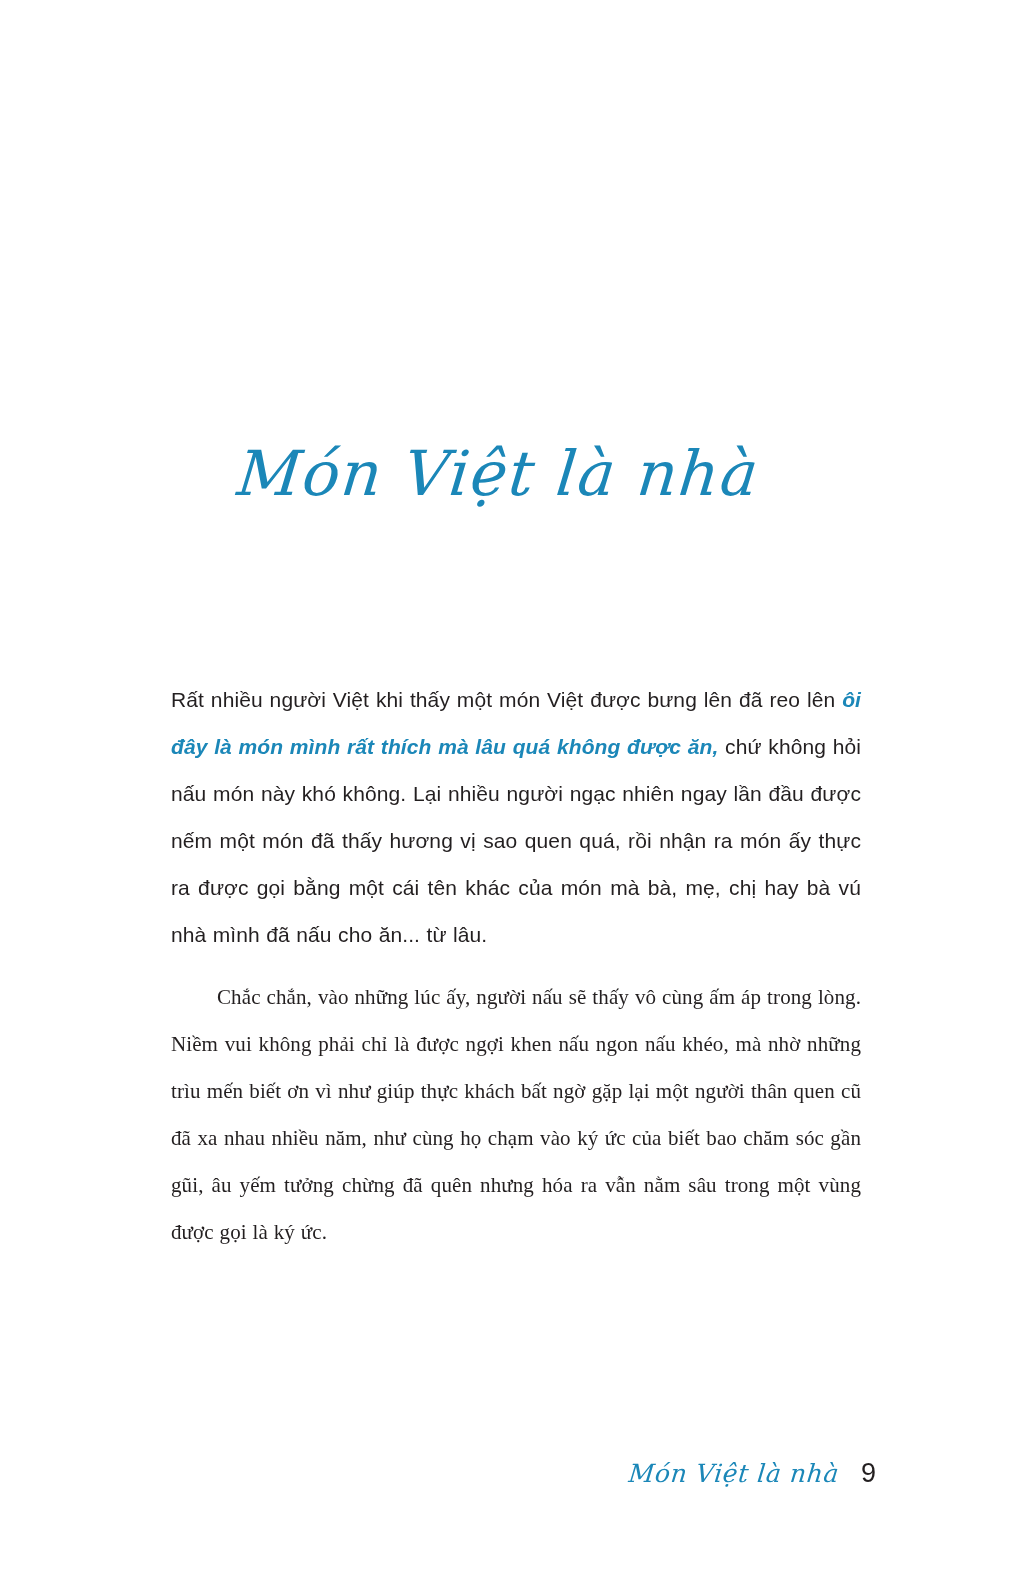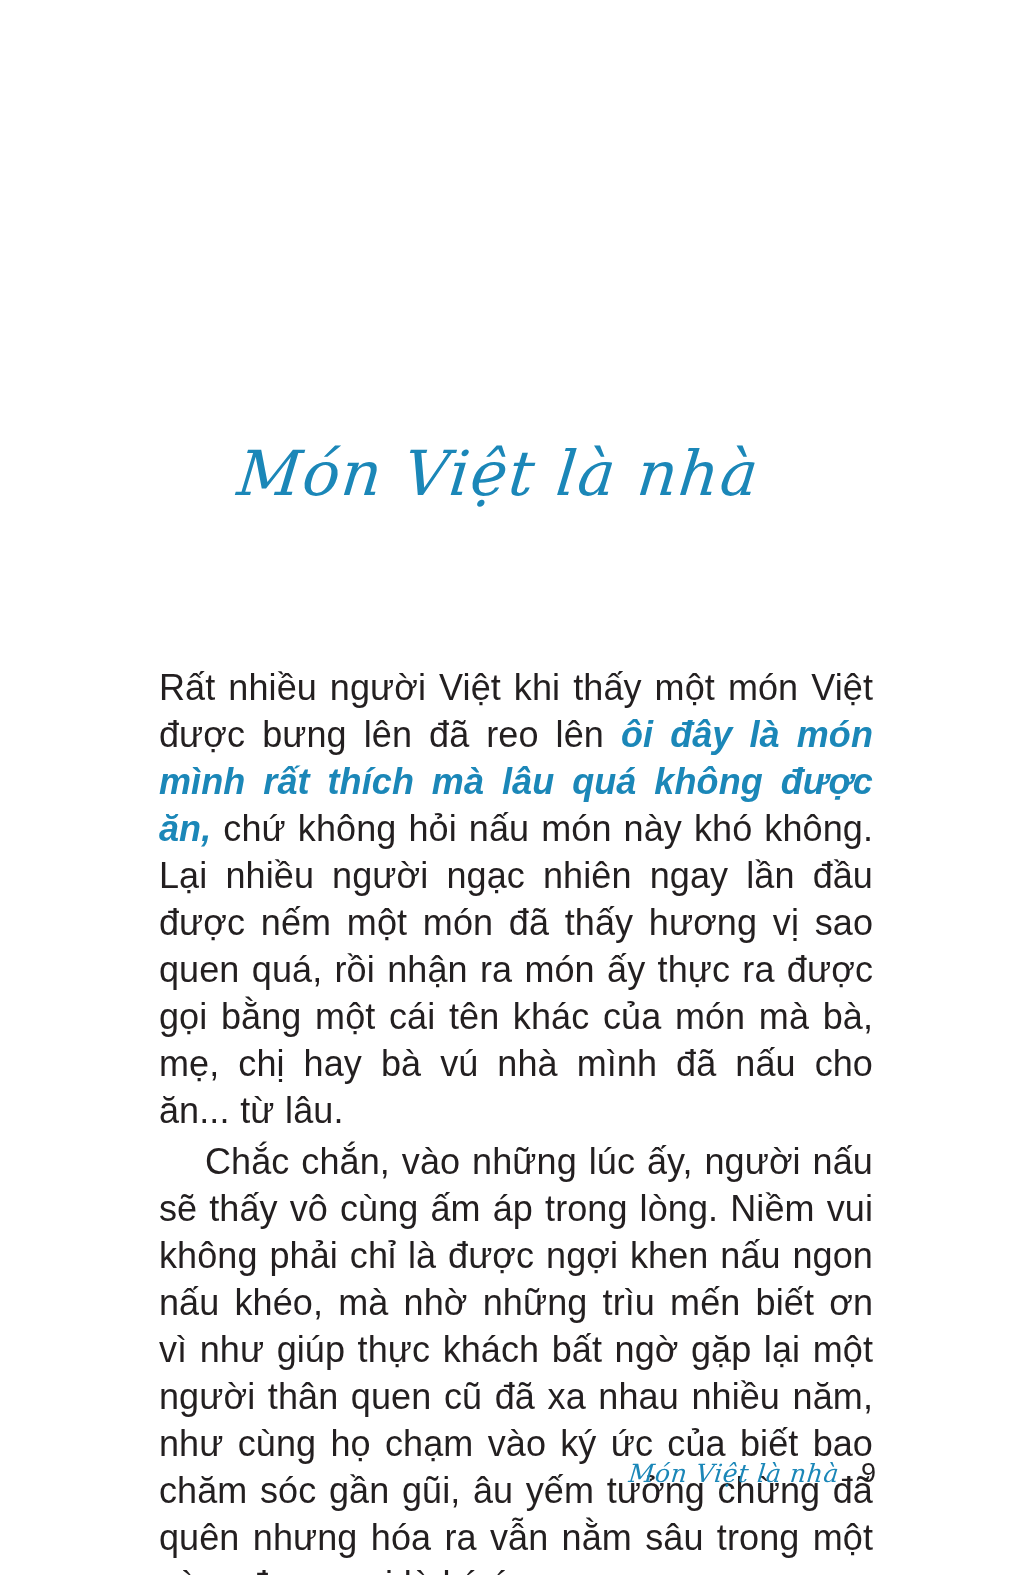--- a/index.html
+++ b/index.html
@@ -46,30 +46,31 @@
   }
 
   
   .body-block {
     position: absolute;
     top: 660px;
     left: 155px;
     width: 722px;
   }
   .para {
-    font-size: 36px;
+    font-size: 21px;
     line-height: 47px;
     color: #231f20;
     text-align: justify;
-    margin: 4px;
+    margin: 16px;
     letter-spacing: 0.1px;
     word-spacing: 0.5px;
   }
   .para.indent {
     text-indent: 46px;
+    font-family: Liberation Serif, serif;
   }
   .para + .para {
     margin-top: 0;
   }
   .hl {
     color: #1b87b8;
     font-weight: bold;
     font-style: italic;
   }
 

